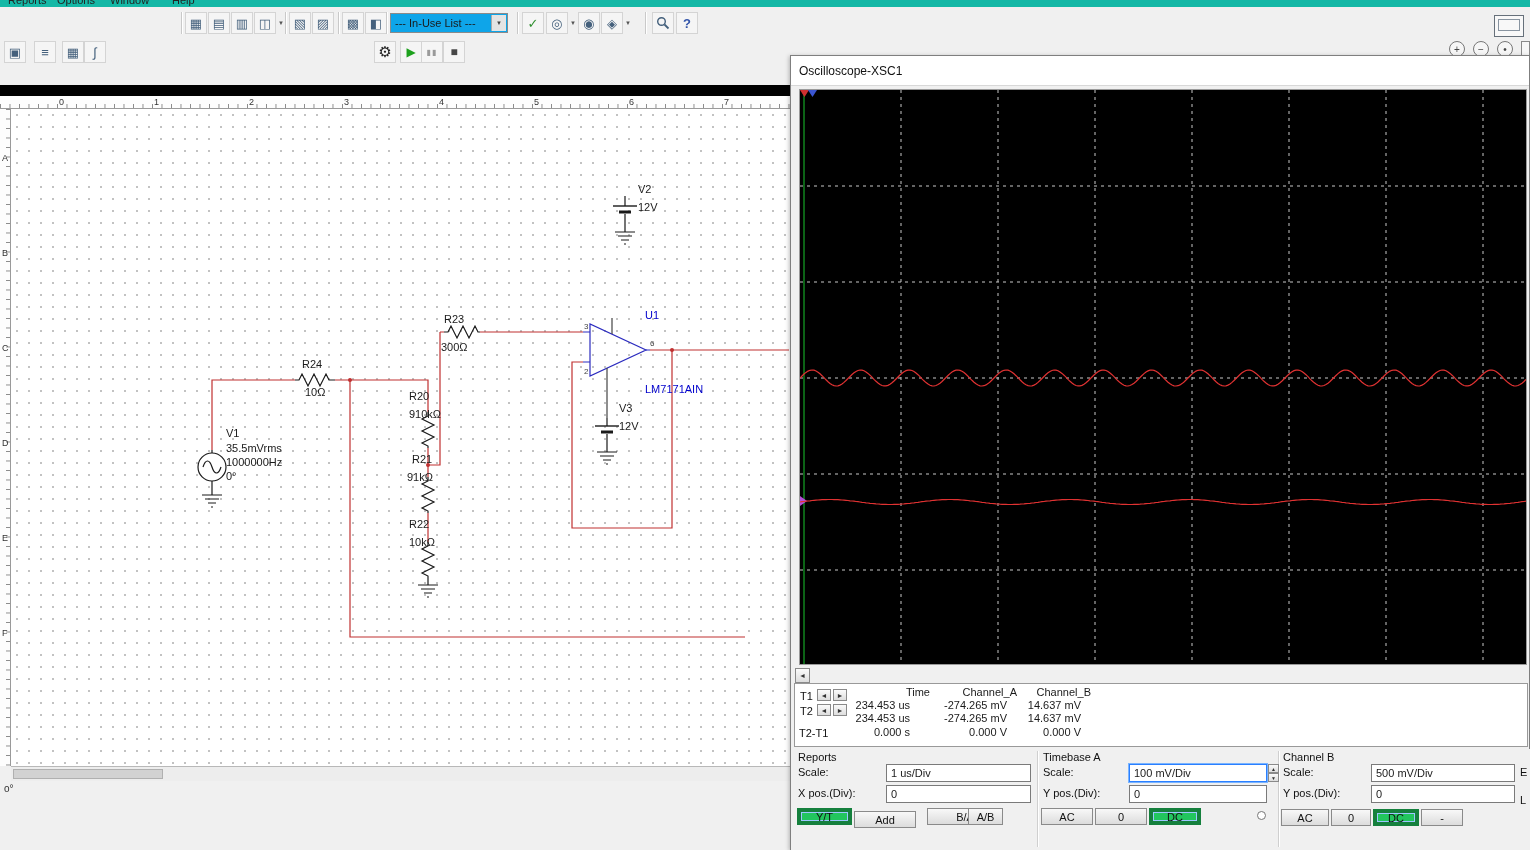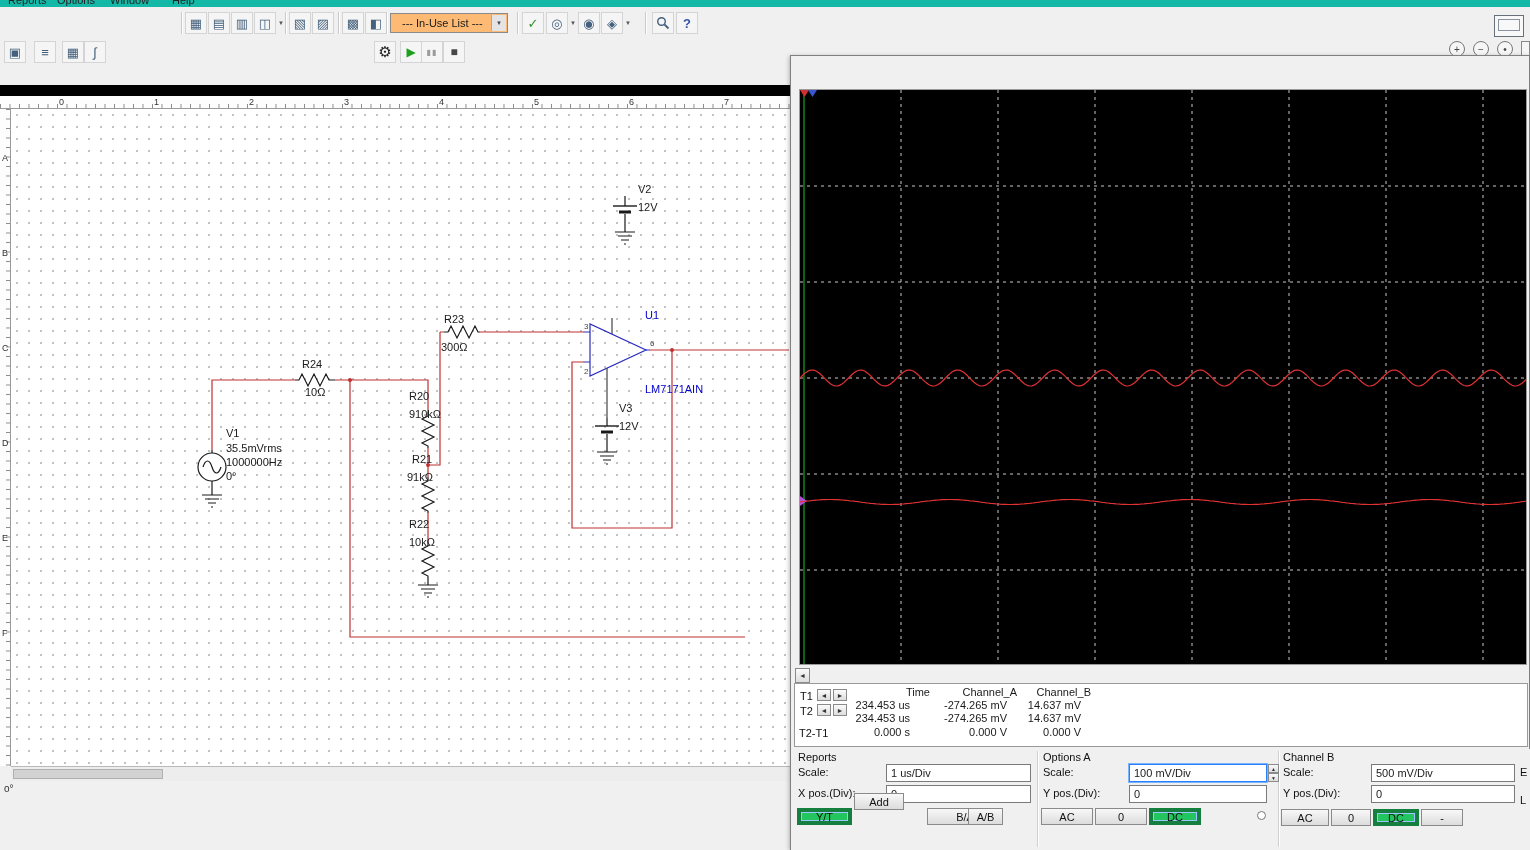--- a/index.html
+++ b/index.html
@@ -6,21 +6,21 @@
   html,body{width:1530px;height:850px}
   body{position:relative;overflow:hidden;background:#f0f0f0;font-family:"Liberation Sans",sans-serif;font-size:11px;color:#1a1a1a}
   .abs{position:absolute}
   
   .menusliver{position:absolute;top:0;left:0;right:0;height:7px;background:#14b8a6;overflow:hidden;z-index:3}
   .menusliver span{position:absolute;top:-6px;font-size:11px;color:#222}
   .tbrow{position:absolute;left:0;right:0;background:#f0f0f0}
   .tbicon{position:absolute;width:22px;height:22px;border:1px solid #d4d4d4;background:#f5f5f5;display:flex;align-items:center;justify-content:center;font-size:13px;color:#44607c}
   .dd{position:absolute;font-size:6px;color:#555}
   .vsep{position:absolute;width:1px;height:22px;background:#c9c9c9;box-shadow:1px 0 0 #fff}
-  .combo{position:absolute;height:20px;background:#fdba74;border:1px solid #8a8a8a;display:flex;align-items:center;padding:0 20px 0 11px;font-size:11px}
+  .combo{position:absolute;height:20px;background:#0ea5e9;border:1px solid #8a8a8a;display:flex;align-items:center;padding:0 20px 0 4px;font-size:11px}
   .combo .arrowbox{position:absolute;right:1px;top:1px;bottom:1px;width:15px;background:#e4e4e4;border-left:1px solid #aaa;display:flex;align-items:center;justify-content:center;font-size:6px;color:#444}
   
   .blackstrip{position:absolute;background:#000}
   .ruler-top{position:absolute;background:#fdfdfd;border-bottom:1px solid #9a9a9a;
     background-image:linear-gradient(90deg,#8a8a8a 0 1px,transparent 1px);background-size:9.5px 4px;background-repeat:repeat-x;background-position:left bottom}
   .ruler-top span{position:absolute;top:1px;font-size:9px;color:#333}
   .ruler-left{position:absolute;background:#fdfdfd;border-right:1px solid #9a9a9a;
     background-image:linear-gradient(#8a8a8a 0 1px,transparent 1px);background-size:4px 9.5px;background-repeat:repeat-y;background-position:right top}
   .ruler-left span{position:absolute;left:2px;font-size:9px;color:#333}
   .canvas-body{position:absolute;background:#fff;background-image:radial-gradient(circle,#c2c2c2 0.8px,transparent 1px);background-size:12px 12px}
@@ -269,20 +269,23 @@
   </div>
 
   <div class="hscroll" style="left:11px;top:681px;width:779px;height:15px">
     <div class="thumb"></div>
   </div>
 </div>
 
 <div class="abs" style="left:4px;top:783px;font-size:10px;color:#333">o°</div>
 
 <div class="scope">
+  <div class="scope-title">
+    <span>Oscilloscope-XSC1</span>
+  </div>
 
   <div class="scope-display">
     <svg id="scope-svg" width="726" height="574" viewBox="0 0 726 574">
         <line x1="0" y1="480" x2="726" y2="480" stroke="#c8c8c8" stroke-width="1" stroke-dasharray="3 4"></line>
         <line x1="0" y1="384" x2="726" y2="384" stroke="#c8c8c8" stroke-width="1" stroke-dasharray="3 4"></line>
         <line x1="0" y1="288" x2="726" y2="288" stroke="#c8c8c8" stroke-width="1" stroke-dasharray="3 4"></line>
         <line x1="0" y1="192" x2="726" y2="192" stroke="#c8c8c8" stroke-width="1" stroke-dasharray="3 4"></line>
         <line x1="0" y1="96" x2="726" y2="96" stroke="#c8c8c8" stroke-width="1" stroke-dasharray="3 4"></line>
         <line x1="683" y1="0" x2="683" y2="574" stroke="#c8c8c8" stroke-width="1" stroke-dasharray="3 4"></line>
         <line x1="586" y1="0" x2="586" y2="574" stroke="#c8c8c8" stroke-width="1" stroke-dasharray="3 4"></line>
@@ -339,25 +342,25 @@
   <div class="controls">
     <div class="sep" style="left:246px"></div>
     <div class="sep" style="left:487px"></div>
 
     <span class="lab" style="left:7px;top:2px">Reports</span>
     <span class="lab" style="left:7px;top:17px">Scale:</span>
     <div class="field" style="left:95px;top:15px;width:145px">1 us/Div</div>
     <span class="lab" style="left:7px;top:38px">X pos.(Div):</span>
     <div class="field" style="left:95px;top:36px;width:145px">0</div>
     <div class="sbtn on" style="left:6px;top:59px;width:55px">Y/T</div>
-    <div class="sbtn" style="left:63px;top:44px;width:50px">Add</div>
+    <div class="sbtn" style="left:63px;top:62px;width:62px">Add</div>
     <div class="sbtn" style="left:136px;top:59px;width:76px">B/A</div>
     <div class="sbtn" style="left:177px;top:59px;width:35px">A/B</div>
 
-    <span class="lab" style="left:252px;top:2px">Options A</span>
+    <span class="lab" style="left:252px;top:2px">Timebase A</span>
     <span class="lab" style="left:252px;top:17px">Scale:</span>
     <div class="field focus" style="left:338px;top:15px;width:138px">100 mV/Div</div>
     <div class="spin" style="left:477px;top:15px">
       <div style="top:0">▲</div>
       <div style="top:9px">▼</div>
     </div>
     <span class="lab" style="left:252px;top:38px">Y pos.(Div):</span>
     <div class="field" style="left:338px;top:36px;width:138px">0</div>
     <div class="sbtn" style="left:250px;top:59px;width:52px">AC</div>
     <div class="sbtn" style="left:304px;top:59px;width:52px">0</div>

